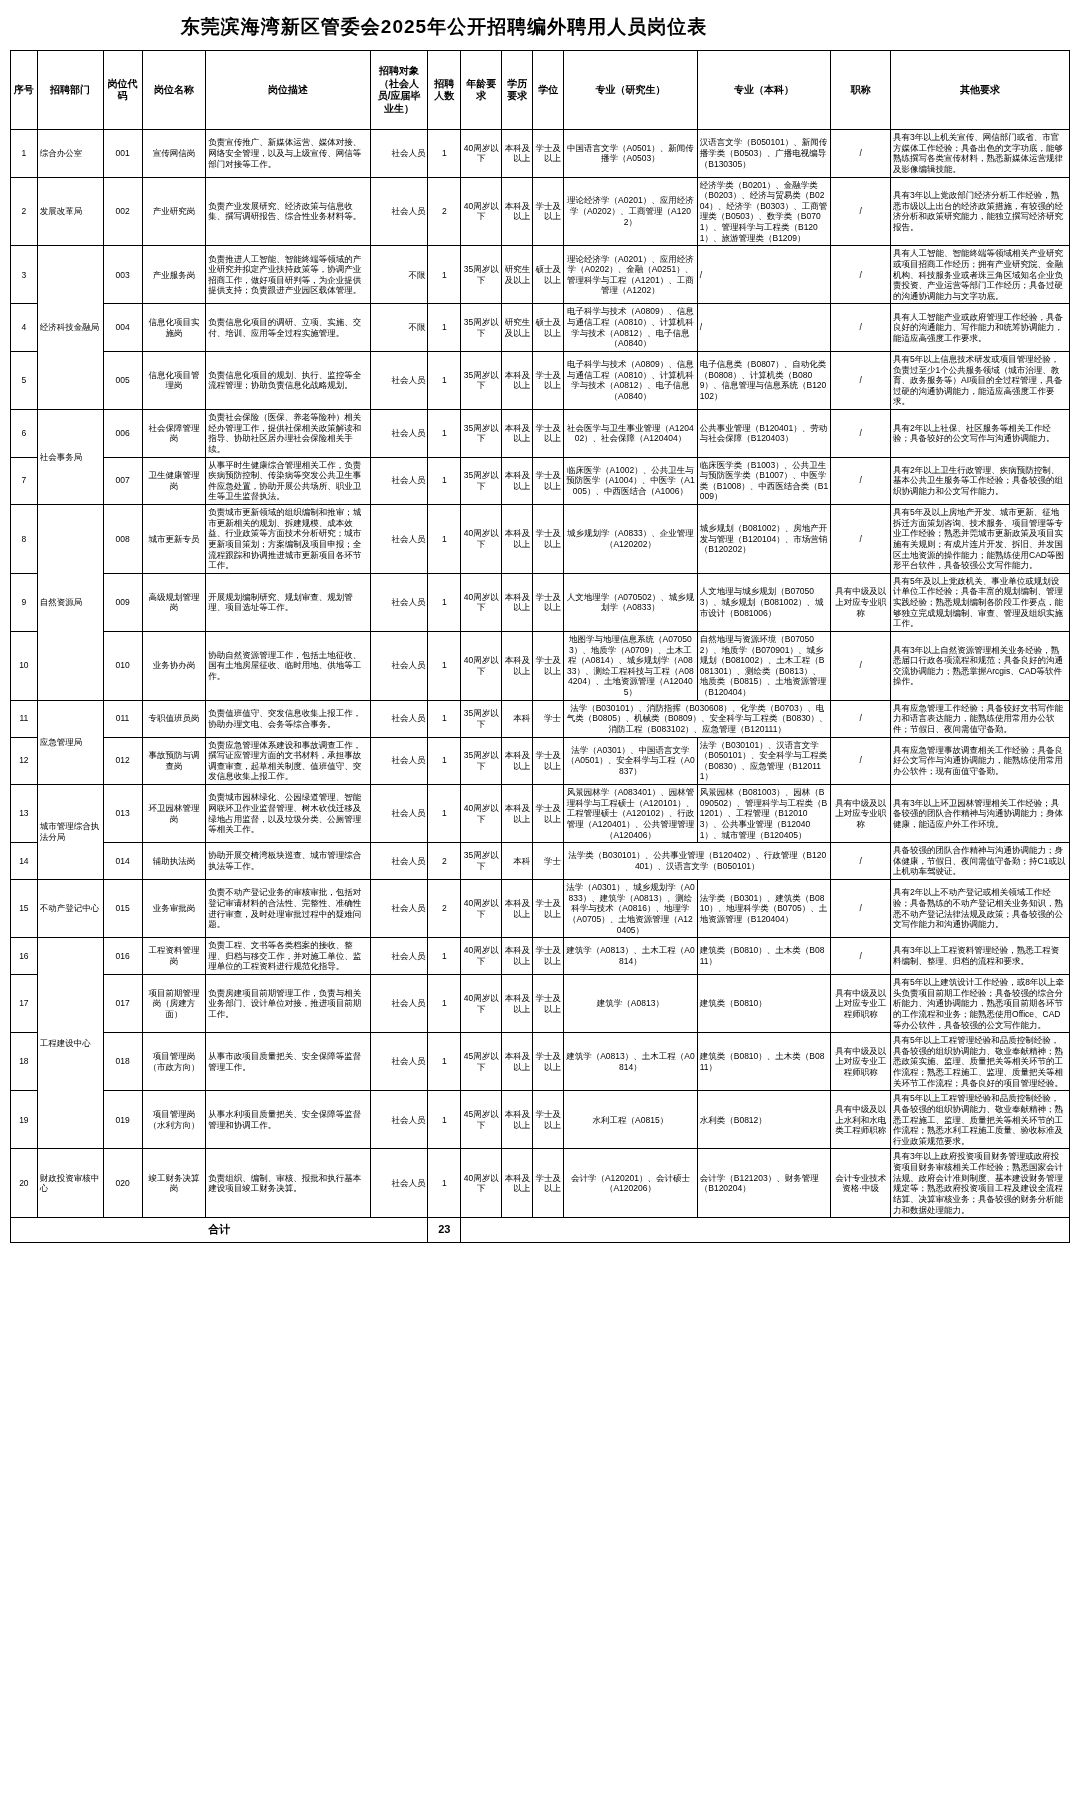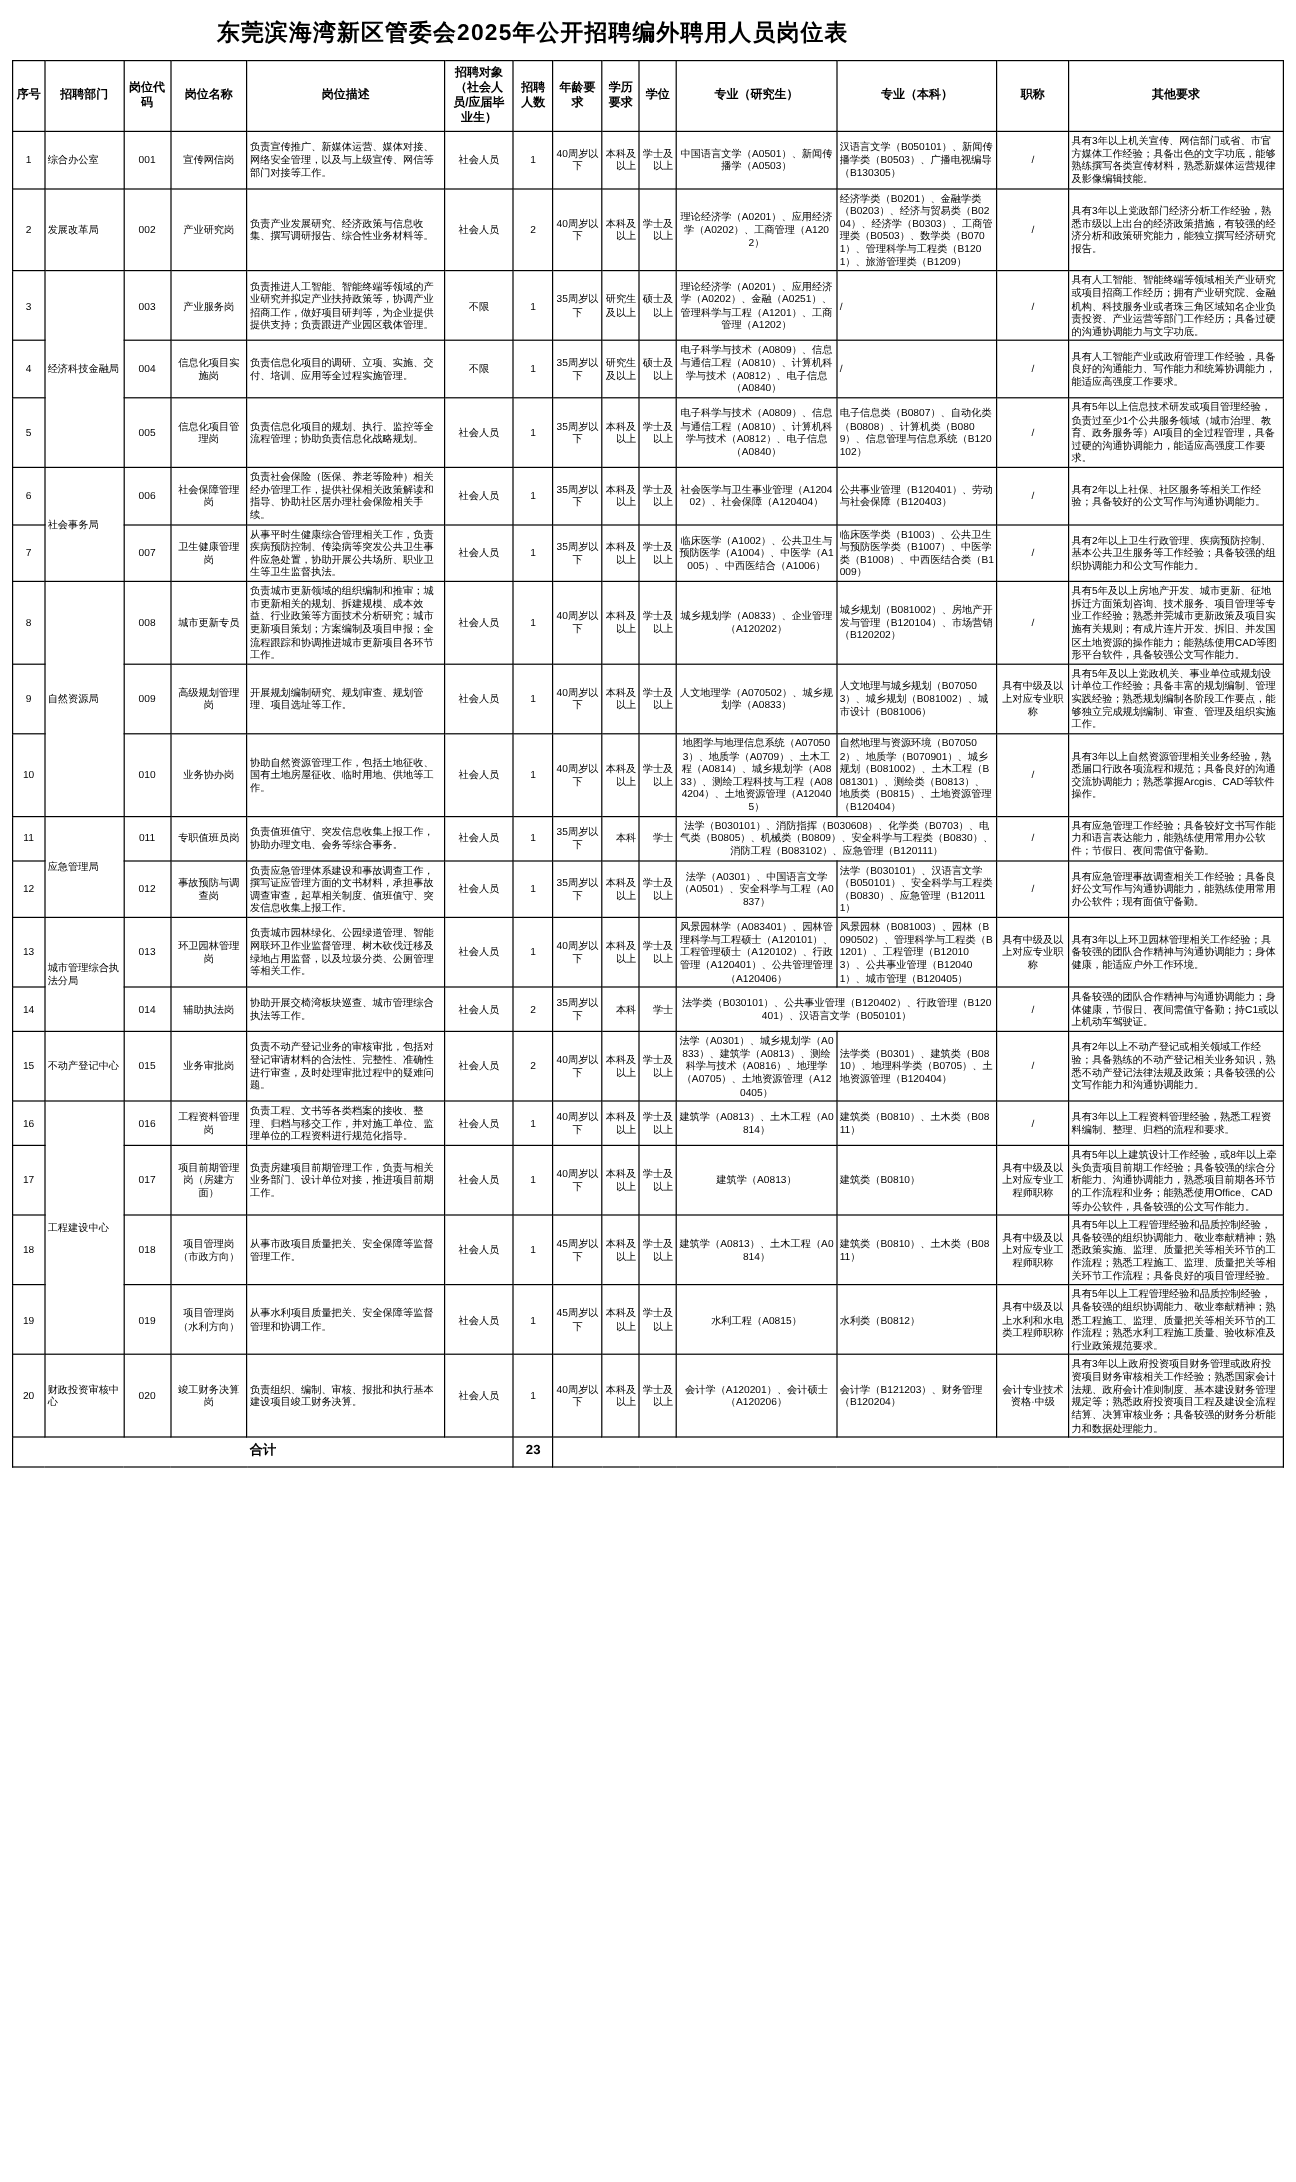--- a/index.html
+++ b/index.html
@@ -28,28 +28,28 @@
     font-size:8.5px;
     line-height:1.25;
     padding:2px 2px;
     vertical-align:middle;
     word-break:break-all;
   }
   table.main th{
     text-align:center;
     font-weight:bold;
     font-size:10px;
-    padding:4px 2px;
+    padding:14px 2px;
   }
   td.idx{text-align:center;font-size:10px;}
   td.dept{text-align:left;font-size:9.5px;}
   td.code{text-align:center;font-size:10px;}
   td.post{text-align:center;font-size:9px;}
   td.desc{text-align:left;font-size:8.5px;}
-  td.obj{text-align:center;font-size:9px;}
+  td.obj{text-align:right;font-size:9px;}
   td.num{text-align:center;font-size:10px;}
   td.age{text-align:center;font-size:8.5px;}
   td.edu{text-align:right;font-size:8.5px;}
   td.deg{text-align:right;font-size:8.5px;}
   td.majg{text-align:center;font-size:8.5px;}
   td.majb{text-align:left;font-size:8.5px;}
   td.tit{text-align:center;font-size:8.5px;}
   td.other{text-align:left;font-size:8.5px;}
   tr.total td{font-weight:bold;text-align:center;font-size:11px;padding:5px 2px;}
   .note{

